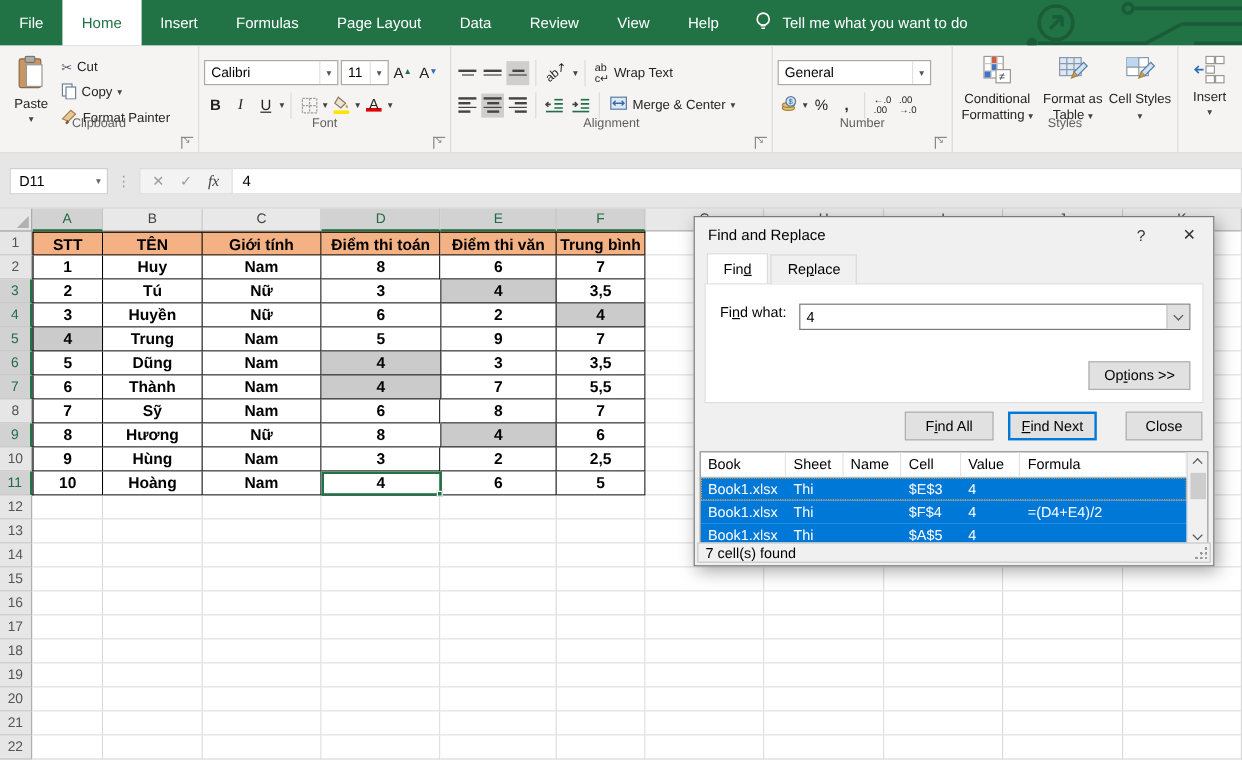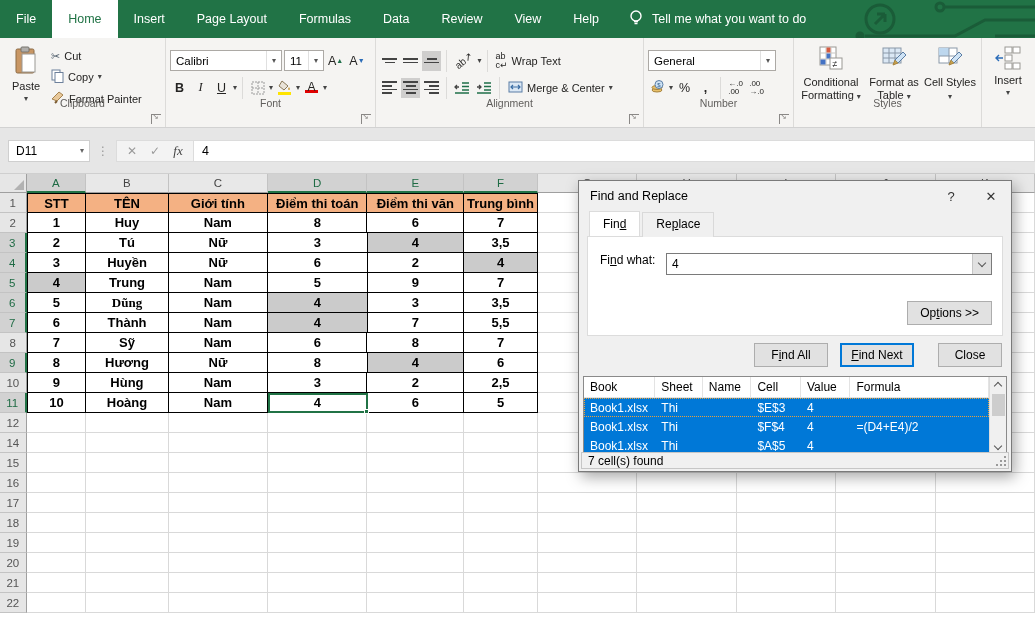--- a/index.html
+++ b/index.html
@@ -111,22 +111,22 @@
 </style>
 </head>
 <body>
 
 <div class="app">
 
   <div class="tabbar">
     <div class="tab">File</div>
     <div class="tab active">Home</div>
     <div class="tab">Insert</div>
+    <div class="tab">Formulas</div>
     <div class="tab">Page Layout</div>
-    <div class="tab">Formulas</div>
     <div class="tab">Data</div>
     <div class="tab">Review</div>
     <div class="tab">View</div>
     <div class="tab">Help</div>
     <div class="tellme">
       <span>
         <svg width="14" height="18" viewBox="0 0 14 18">
             <circle cx="7" cy="7" r="5" fill="none" stroke="#fff" stroke-width="1.4"></circle>
             <path d="M5 12.5h4M5.5 14.5h3" stroke="#fff" stroke-width="1.3"></path>
           </svg>
@@ -593,21 +593,21 @@
           <div class="cell" style="width: 105px;"></div>
           <div class="cell" style="width: 105px;"></div>
           <div class="cell" style="width: 105px;"></div>
           <div class="cell" style="width: 105px;"></div>
         </div>
         <div class="grow">
           <div class="rowh hl">6</div>
           <div class="cell tb first" style="width: 63px;">
             <span>5</span>
           </div>
-          <div class="cell tb" style="width: 87px; font-family: Liberation Serif, serif;">
+          <div class="cell tb" style="width: 87px;">
             <span>Dũng</span>
           </div>
           <div class="cell tb" style="width: 105px;">
             <span>Nam</span>
           </div>
           <div class="cell tb found" style="width: 105px;">
             <span>4</span>
           </div>
           <div class="cell tb" style="width: 102px;">
             <span>3</span>
@@ -747,20 +747,34 @@
             <span>5</span>
           </div>
           <div class="cell" style="width: 105px;"></div>
           <div class="cell" style="width: 105px;"></div>
           <div class="cell" style="width: 105px;"></div>
           <div class="cell" style="width: 105px;"></div>
           <div class="cell" style="width: 105px;"></div>
         </div>
         <div class="grow">
           <div class="rowh">12</div>
+          <div class="cell" style="width: 63px;"></div>
+          <div class="cell" style="width: 87px;"></div>
+          <div class="cell" style="width: 105px;"></div>
+          <div class="cell" style="width: 105px;"></div>
+          <div class="cell" style="width: 102px;"></div>
+          <div class="cell" style="width: 78px;"></div>
+          <div class="cell" style="width: 105px;"></div>
+          <div class="cell" style="width: 105px;"></div>
+          <div class="cell" style="width: 105px;"></div>
+          <div class="cell" style="width: 105px;"></div>
+          <div class="cell" style="width: 105px;"></div>
+        </div>
+        <div class="grow">
+          <div class="rowh">13</div>
           <div class="cell" style="width: 63px;"></div>
           <div class="cell" style="width: 87px;"></div>
           <div class="cell" style="width: 105px;"></div>
           <div class="cell" style="width: 105px;"></div>
           <div class="cell" style="width: 102px;"></div>
           <div class="cell" style="width: 78px;"></div>
           <div class="cell" style="width: 105px;"></div>
           <div class="cell" style="width: 105px;"></div>
           <div class="cell" style="width: 105px;"></div>
           <div class="cell" style="width: 105px;"></div>

